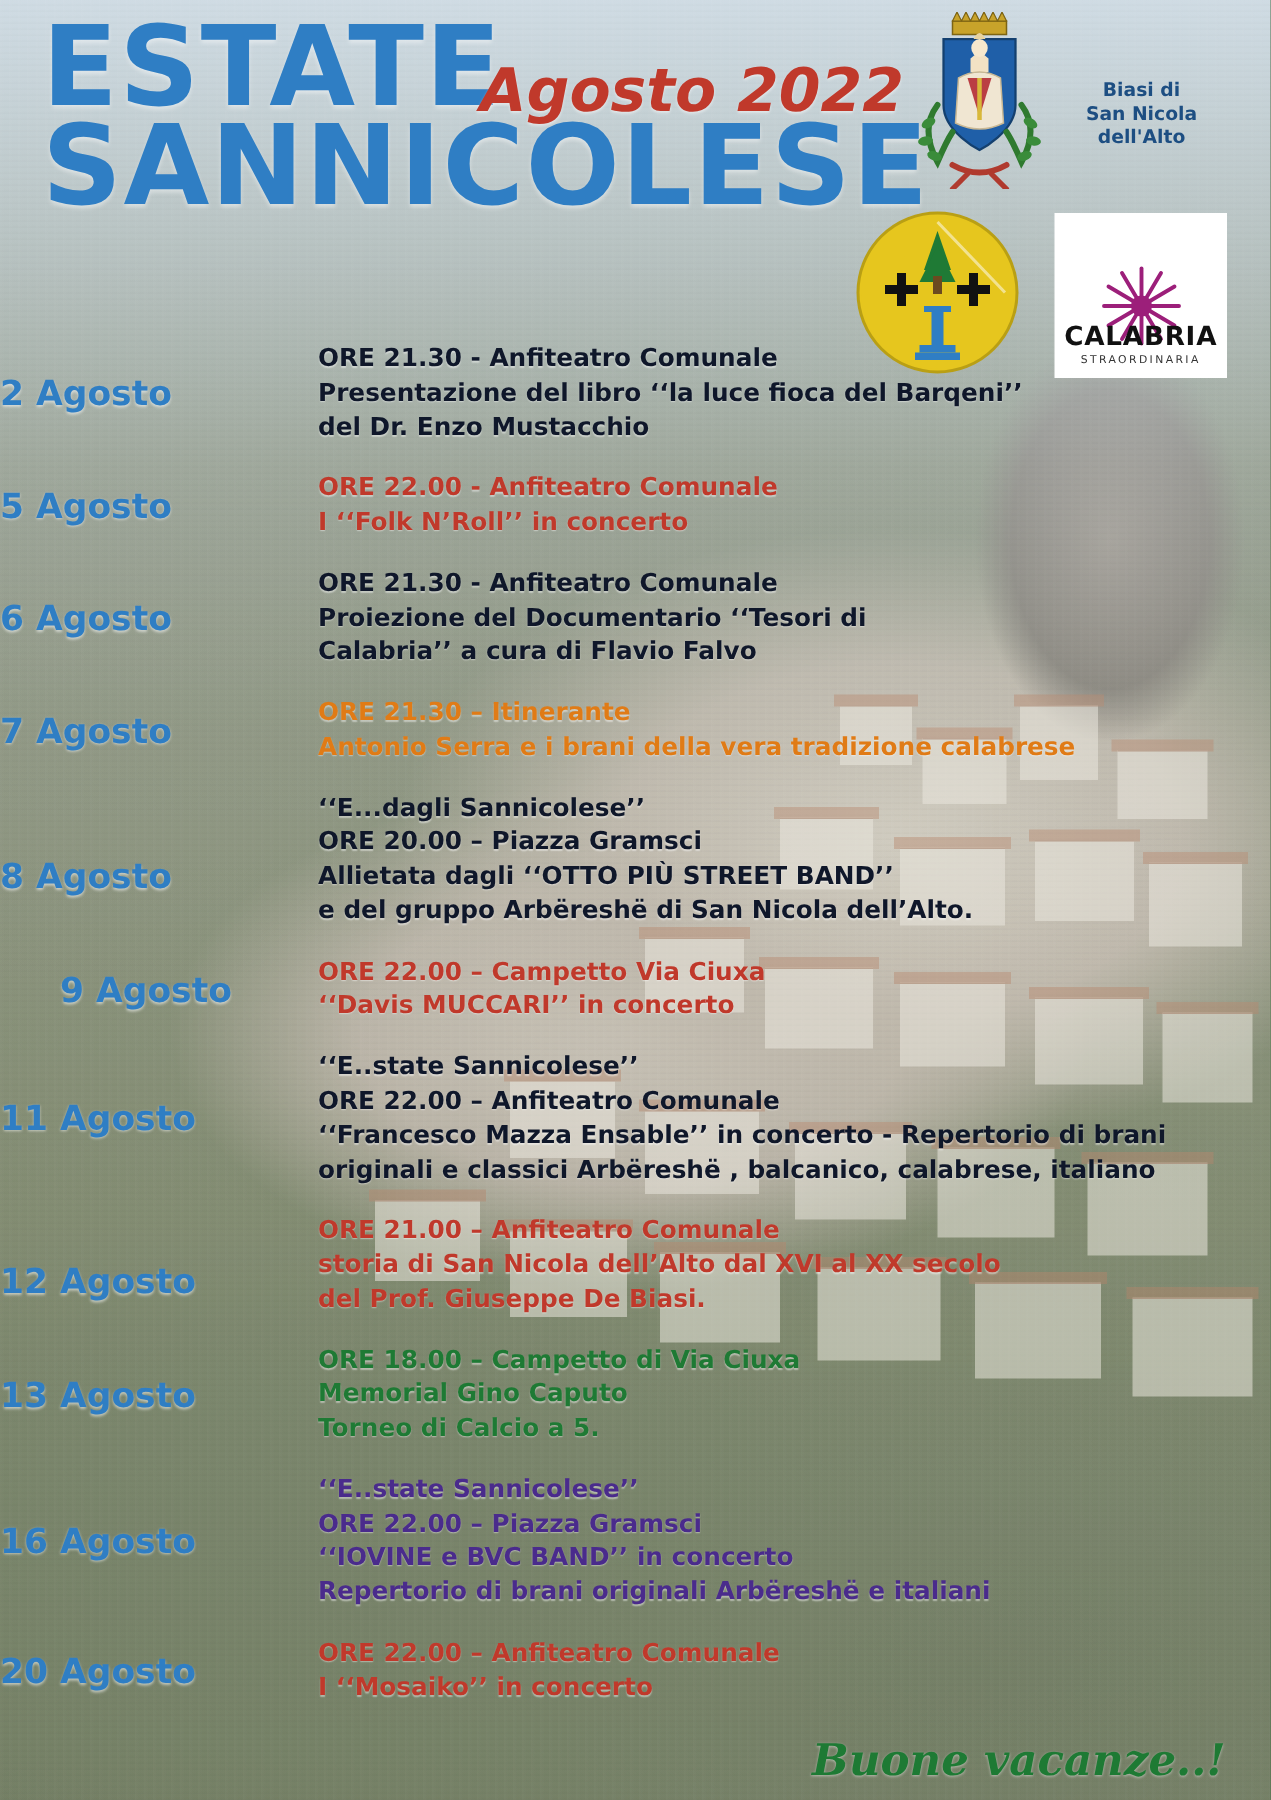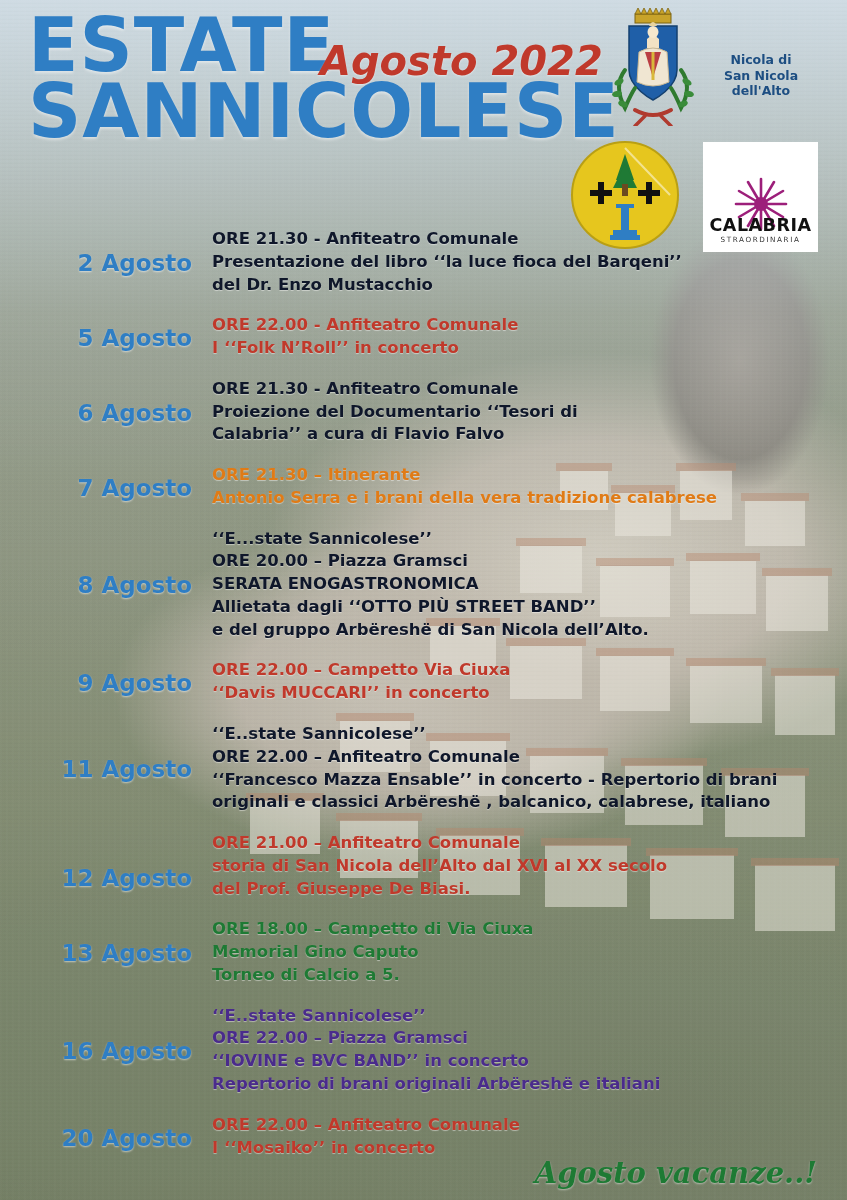--- a/index.html
+++ b/index.html
@@ -163,21 +163,20 @@
     width: 847px;
   }
   .row {
     position: relative;
     display: flex;
     align-items: flex-start;
     padding: 0 16px 0 0;
   }
   .date {
     flex: 0 0 212px;
-    text-align: right;
     padding-right: 20px;
     font-family: "DejaVu Sans", sans-serif;
     font-weight: bold;
     font-size: 23px;
     color: #2f7ec4;
     text-shadow: 0 1px 2px rgba(255,255,255,0.55);
     white-space: nowrap;
   }
   .lines {
     flex: 1 1 auto;
@@ -297,21 +296,21 @@
         <ellipse cx="18" cy="96" rx="5" ry="3" transform="rotate(20 18 96)"></ellipse>
         <ellipse cx="82" cy="74" rx="5" ry="3" transform="rotate(30 82 74)"></ellipse>
         <ellipse cx="84" cy="86" rx="5" ry="3" transform="rotate(10 84 86)"></ellipse>
         <ellipse cx="78" cy="96" rx="5" ry="3" transform="rotate(-20 78 96)"></ellipse>
       </g>
       <path d="M30 102 Q48 112 66 102" fill="none" stroke="#b03a2e" stroke-width="4" stroke-linecap="round"></path>
       <path d="M40 108 L30 118" stroke="#b03a2e" stroke-width="3.5" stroke-linecap="round"></path>
       <path d="M56 108 L66 118" stroke="#b03a2e" stroke-width="3.5" stroke-linecap="round"></path>
     </svg>
     <div class="comune-text">
-      <div>Nicola di</div>
+      <div>Biasi di</div>
       <div>San Nicola dell'Alto</div>
     </div>
   </div>
 
   <svg class="regione-logo" viewBox="0 0 110 110">
     <circle cx="55" cy="55" r="53" fill="#e6c61e" stroke="#b99f14" stroke-width="2"></circle>
     <path d="M55 4 A51 51 0 0 1 106 55 L55 55 Z" fill="#e6c61e"></path>
     <path d="M4 55 A51 51 0 0 0 55 106 L55 55 Z" fill="#e6c61e"></path>
     <path d="M55 6 L104 55 L55 104 L6 55 Z" fill="#2f8f4a" opacity="0.0"></path>
 
@@ -387,23 +386,22 @@
       <div class="row" style="margin-bottom: 18px;">
         <div class="date" style="padding-top: 11px;">7 Agosto</div>
         <div class="lines c-orange">
           <div>ORE 21.30 – Itinerante</div>
           <div>Antonio Serra e i brani della vera tradizione calabrese</div>
         </div>
       </div>
       <div class="row" style="margin-bottom: 18px;">
         <div class="date" style="padding-top: 44px;">8 Agosto</div>
         <div class="lines c-blue">
-          <div>‘‘E...state Sannicolese’’</div>
+          <div>‘‘E...dagli Sannicolese’’</div>
           <div>ORE 20.00 – Piazza Gramsci</div>
-          <div>SERATA ENOGASTRONOMICA</div>
           <div>Allietata dagli ‘‘OTTO PIÙ STREET BAND’’</div>
           <div>e del gruppo Arbëreshë di San Nicola dell’Alto.</div>
         </div>
       </div>
       <div class="row" style="margin-bottom: 18px;">
         <div class="date" style="padding-top: 11px; padding-left: 40px;">9 Agosto</div>
         <div class="lines c-red">
           <div>ORE 22.00 – Campetto Via Ciuxa</div>
           <div>‘‘Davis MUCCARI’’ in concerto</div>
         </div>
@@ -444,15 +442,15 @@
       </div>
       <div class="row" style="margin-bottom: 18px;">
         <div class="date" style="padding-top: 11px;">20 Agosto</div>
         <div class="lines c-red">
           <div>ORE 22.00 – Anfiteatro Comunale</div>
           <div>I ‘‘Mosaiko’’ in concerto</div>
         </div>
       </div>
     </div>
 
-  <div class="buone">Agosto vacanze..!</div>
+  <div class="buone">Buone vacanze..!</div>
 
 </div>
 
 </body></html>

